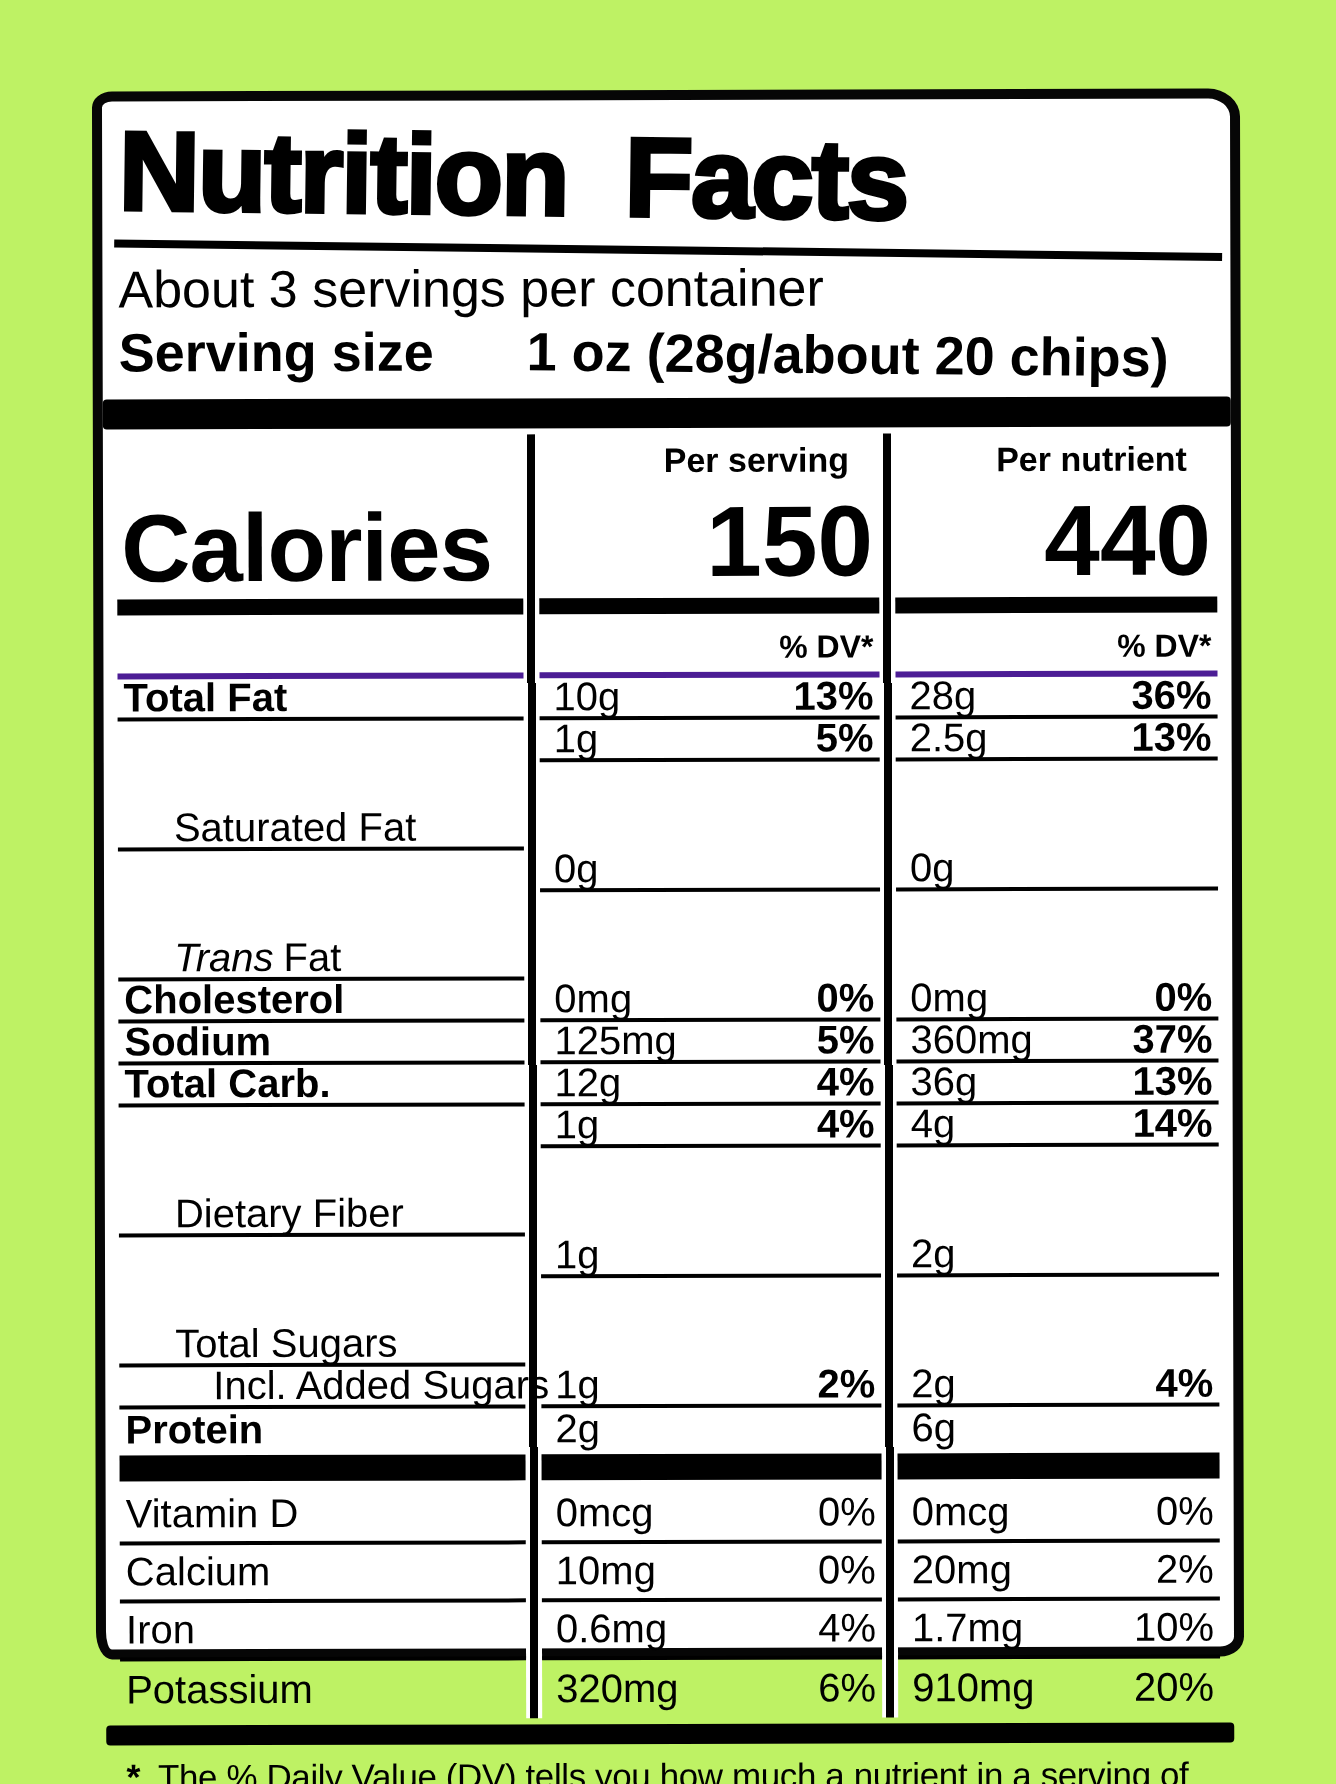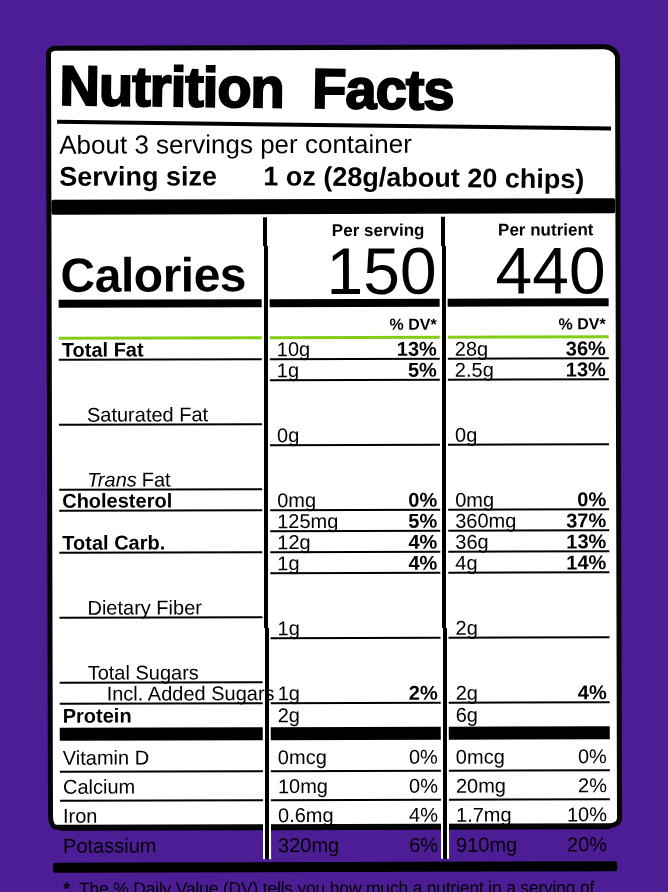--- a/index.html
+++ b/index.html
@@ -4,21 +4,21 @@
 <style>
   * { box-sizing: border-box; margin: 0; padding: 0; }
   html, body { background: #ffffff; }
   body {
     width: 668px; height: 892px;
     font-family: "Liberation Sans", sans-serif;
     color: #000;
     position: relative;
     overflow: hidden;
   }
-  .page { position: absolute; inset: 0; background: #4c1d95; }
+  .page { position: absolute; inset: 0; background: #bef264; }
 
   .label {
     position: absolute; left: 47px; top: 45px;
     width: 574px; height: 784px;
     border: 5px solid #060606;
     border-radius: 10px 16px 12px 8px / 8px 14px 10px 14px;
     background: #fff;
     transform: rotate(-0.15deg);
     padding: 0;
   }
@@ -63,25 +63,25 @@
   .vd2 { grid-column: 4; grid-row: 1 / span 19; }
   .c1 { grid-column: 1; }
   .c2 { grid-column: 3; }
   .c3 { grid-column: 5; }
 
   .r-hdr { height: 24px; font-size: 17px; font-weight: bold;
            text-align: right; padding: 4px 15px 0 0; white-space: nowrap; }
   .r-cal { height: 56px; }
   .cal-name { font-size: 48px; font-weight: bold; letter-spacing: -0.5px;
               line-height: 1; padding: 10px 0 0 2px; white-space: nowrap; }
-  .cal-num  { font-size: 66px; font-weight: normal; line-height: 48px;
+  .cal-num  { font-size: 50px; font-weight: bold; line-height: 48px;
               text-align: right; padding: 6px 3px 0 0; }
   .r-mbar { height: 13px; }
   .mbar { height: 8px; background: #000; margin-top: 2px; }
-  .r-dvh { height: 29px; border-bottom: 3px solid #84cc16;
+  .r-dvh { height: 29px; border-bottom: 3px solid #4c1d95;
            font-size: 16px; font-weight: bold; text-align: right;
            padding: 6px 3px 0 0; }
   .r-dvh.empty { padding: 0; }
 
   .r-n, .r-v {
     height: 21px; border-bottom: 2px solid #000;
     display: flex; align-items: center;
     font-size: 20px; line-height: 1;
   }
   .r-v { height: 29px; text-align: right; }
@@ -190,20 +190,21 @@
       <div class="c1 r-n nm bold">Cholesterol</div>
       <div class="c2 r-n val">
         <span class="amt">0mg</span>
         <span class="dv">0%</span>
       </div>
       <div class="c3 r-n val">
         <span class="amt">0mg</span>
         <span class="dv">0%</span>
       </div>
 
+      <div class="c1 r-n nm bold">Sodium</div>
       <div class="c2 r-n val">
         <span class="amt">125mg</span>
         <span class="dv">5%</span>
       </div>
       <div class="c3 r-n val">
         <span class="amt">360mg</span>
         <span class="dv">37%</span>
       </div>
 
       <div class="c1 r-n nm bold">Total Carb.</div>

